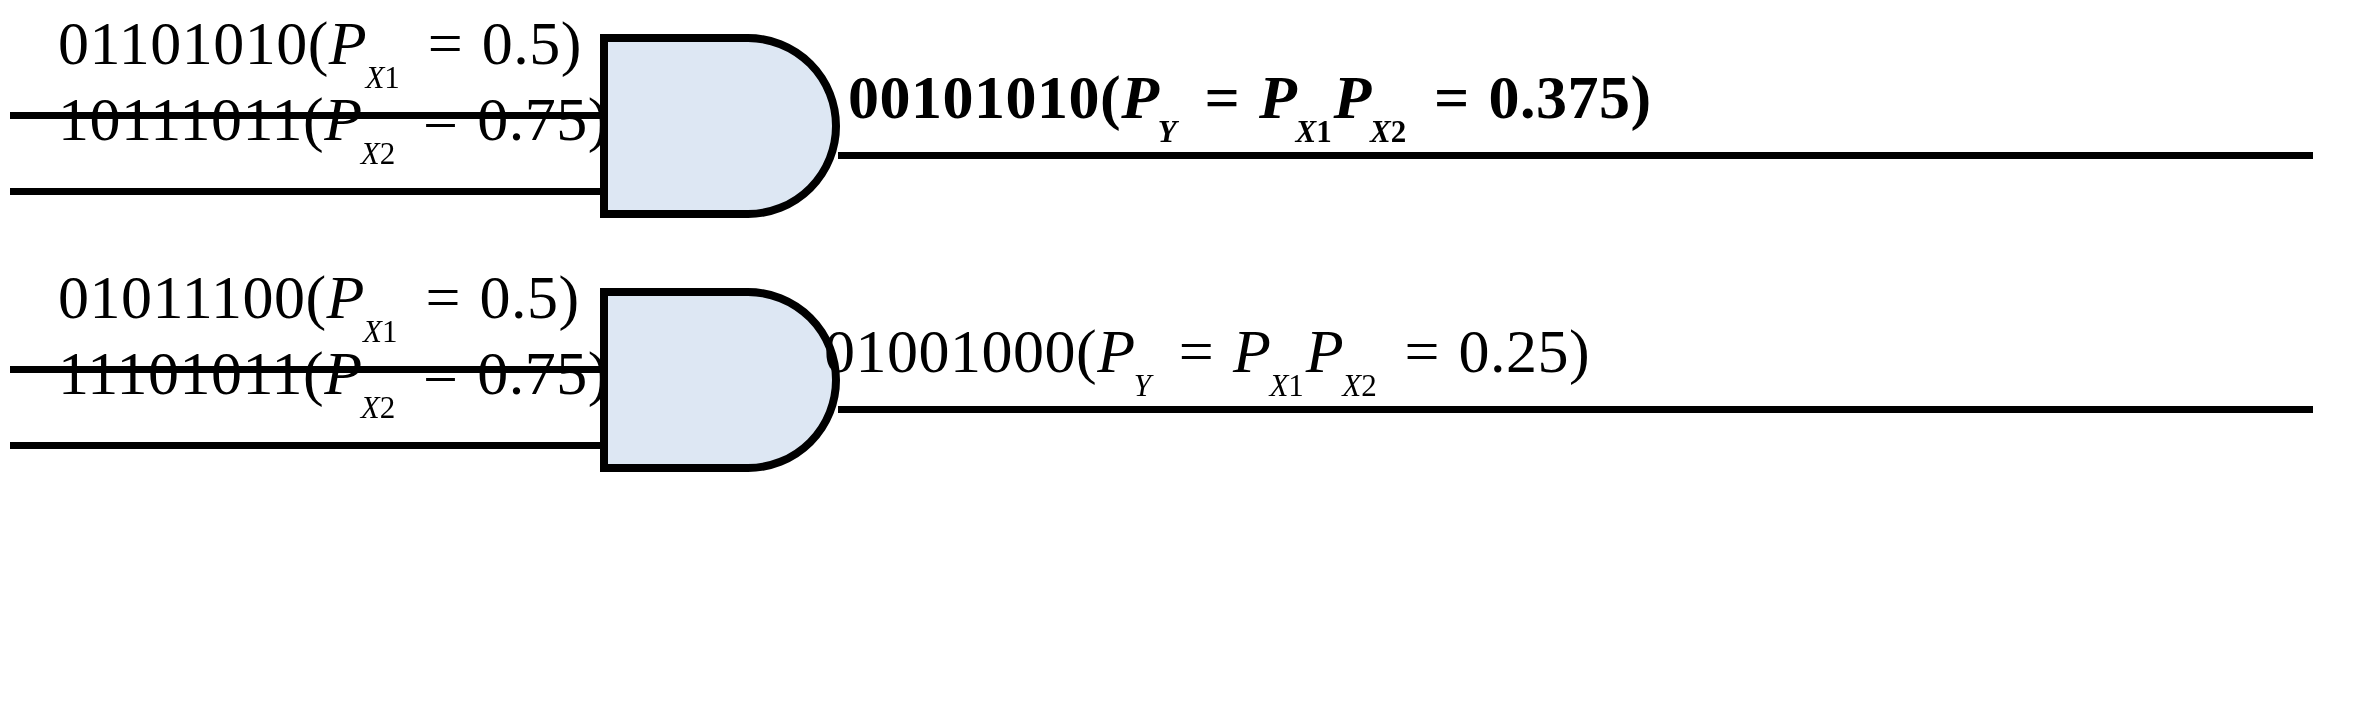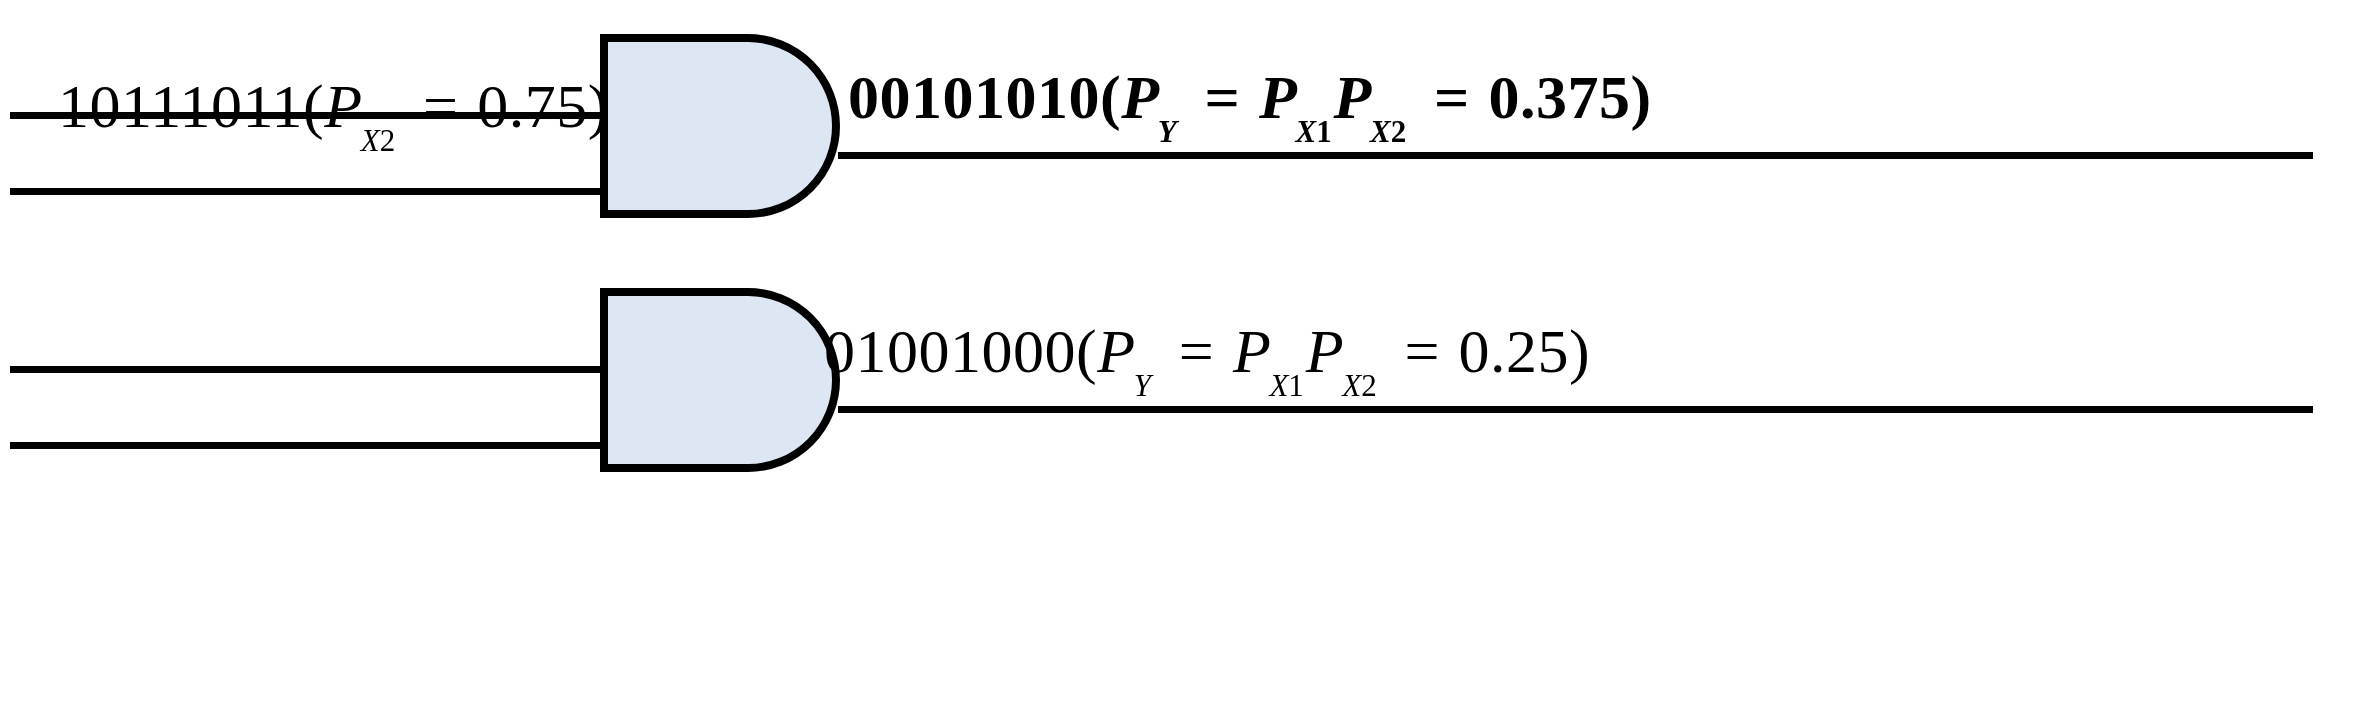--- a/index.html
+++ b/index.html
@@ -40,44 +40,53 @@
   .var sub i{font-style:italic;}
   .sp{display:inline-block;width:0.30em;}
   .spwide{display:inline-block;width:0.42em;}
   .eq{font-style:normal;}
 </style>
 </head>
 <body>
 
 <div class="stage">
 
+  <div class="lbl" style="left:58px; top:12px;">
+    <span class="num">01101010</span><span>(</span><span class="var"><span>P</span><sub><i>X</i><span>1</span></sub></span><span class="spwide"></span><span class="eq">=</span><span class="sp"></span><span class="num">0.5</span><span>)</span>
+  </div>
 
   <div class="wire" style="left:10px; top:112px; width:600px;"></div>
 
-  <div class="lbl" style="left:58px; top:75px;">
+  <div class="lbl" style="left:58px; top:88px;">
     <span class="num">10111011</span><span>(</span><span class="var"><span>P</span><sub><i>X</i><span>2</span></sub></span><span class="spwide"></span><span class="eq">=</span><span class="sp"></span><span class="num">0.75</span><span>)</span>
   </div>
 
   <div class="wire" style="left:10px; top:188px; width:600px;"></div>
 
   <div class="gate" style="left:600px; top:34px;">
     <svg width="250" height="184" viewBox="0 0 250 184" aria-hidden="true">
       <path d="M 4 4 L 148 4 A 88 88 0 0 1 148 180 L 4 180 Z" fill="#dde7f3" stroke="#000000" stroke-width="8" stroke-linejoin="miter"></path>
     </svg>
   </div>
 
   <div class="wire" style="left:838px; top:152px; width:1475px;"></div>
 
   <div class="lbl" style="left:848px; top:66px;font-weight:bold;">
     <span class="num">00101010</span><span>(</span><span class="var"><span>P</span><sub><i>Y</i></sub></span><span class="spwide"></span><span class="eq">=</span><span class="sp"></span><span class="var"><span>P</span><sub><i>X</i><span>1</span></sub></span><span class="var"><span>P</span><sub><i>X</i><span>2</span></sub></span><span class="spwide"></span><span class="eq">=</span><span class="sp"></span><span class="num">0.375</span><span>)</span>
   </div>
 
+  <div class="lbl" style="left:58px; top:266px;">
+    <span class="num">01011100</span><span>(</span><span class="var"><span>P</span><sub><i>X</i><span>1</span></sub></span><span class="spwide"></span><span class="eq">=</span><span class="sp"></span><span class="num">0.5</span><span>)</span>
+  </div>
 
   <div class="wire" style="left:10px; top:366px; width:600px;"></div>
 
+  <div class="lbl" style="left:58px; top:342px;">
+    <span class="num">11101011</span><span>(</span><span class="var"><span>P</span><sub><i>X</i><span>2</span></sub></span><span class="spwide"></span><span class="eq">=</span><span class="sp"></span><span class="num">0.75</span><span>)</span>
+  </div>
 
   <div class="wire" style="left:10px; top:442px; width:600px;"></div>
 
   <div class="gate" style="left:600px; top:288px;">
     <svg width="250" height="184" viewBox="0 0 250 184" aria-hidden="true">
       <path d="M 4 4 L 148 4 A 88 88 0 0 1 148 180 L 4 180 Z" fill="#dde7f3" stroke="#000000" stroke-width="8" stroke-linejoin="miter"></path>
     </svg>
   </div>
 
   <div class="wire" style="left:838px; top:406px; width:1475px;"></div>

